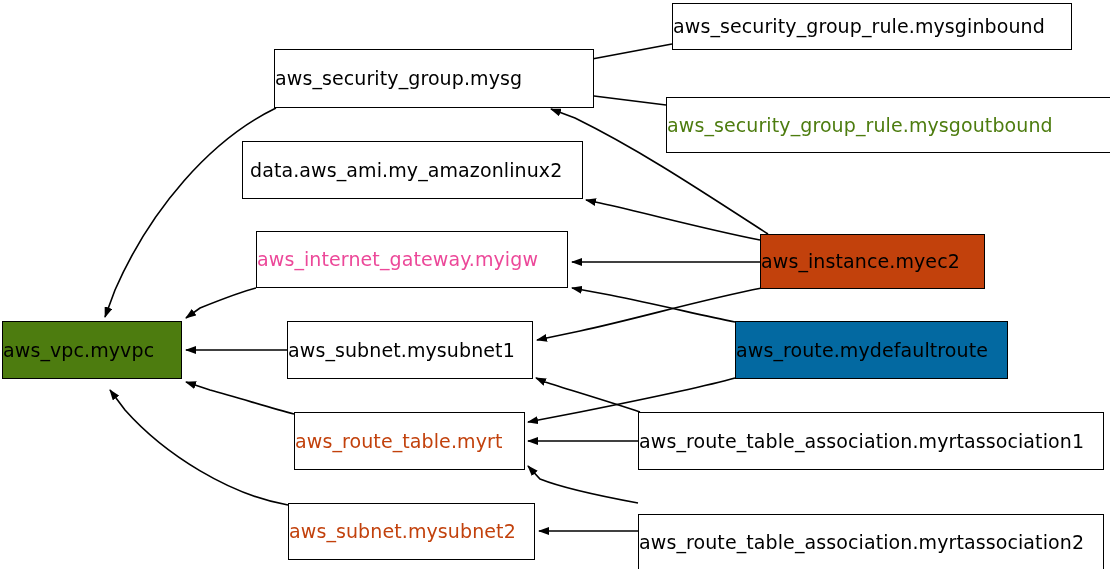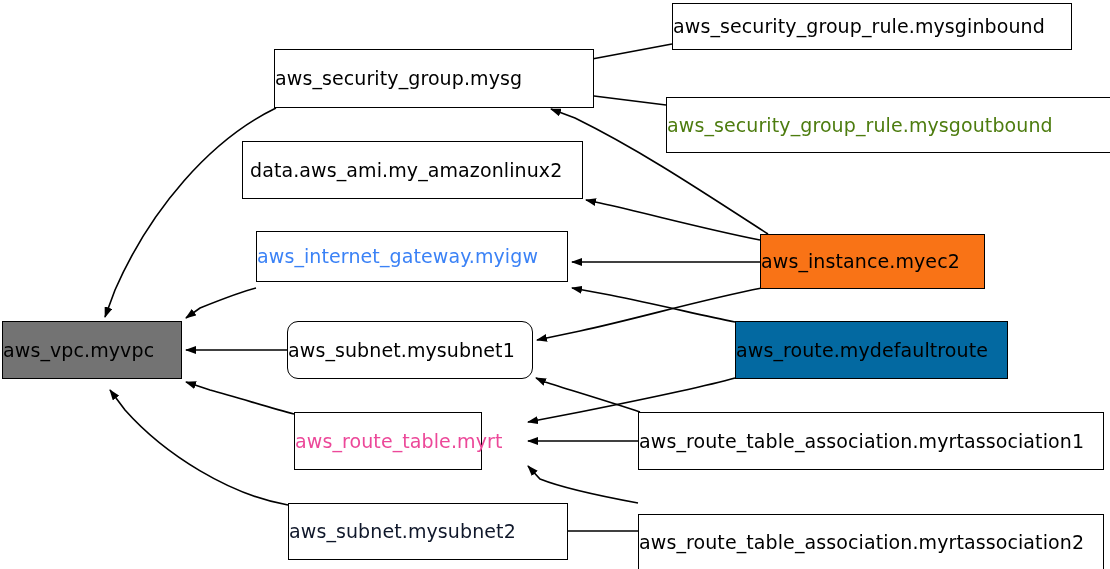--- a/index.html
+++ b/index.html
@@ -81,42 +81,42 @@
       </div>
       <div class="graph-node" style="left: 672px; top: 3px; width: 400px; height: 47px; border-color: rgb(0, 0, 0); background: rgb(255, 255, 255); color: rgb(0, 0, 0);">
         <span class="node-label">aws_security_group_rule.mysginbound</span>
       </div>
       <div class="graph-node" style="left: 666px; top: 97px; width: 459px; height: 56px; border-color: rgb(0, 0, 0); background: rgb(255, 255, 255); color: #4d7c0f;">
         <span class="node-label">aws_security_group_rule.mysgoutbound</span>
       </div>
       <div class="graph-node" style="left: 242px; top: 141px; width: 341px; height: 58px; border-color: rgb(0, 0, 0); background: rgb(255, 255, 255); color: rgb(0, 0, 0); padding-left: 7px;">
         <span class="node-label">data.aws_ami.my_amazonlinux2</span>
       </div>
-      <div class="graph-node" style="left: 256px; top: 231px; width: 312px; height: 51px; border-color: rgb(0, 0, 0); background: rgb(255, 255, 255); color: #3b82f6;">
+      <div class="graph-node" style="left: 256px; top: 231px; width: 312px; height: 57px; border-color: rgb(0, 0, 0); background: rgb(255, 255, 255); color: #ec4899;">
         <span class="node-label">aws_internet_gateway.myigw</span>
       </div>
-      <div class="graph-node" style="left: 760px; top: 234px; width: 225px; height: 55px; border-color: rgb(0, 0, 0); background: #f97316; color: rgb(0, 0, 0);">
+      <div class="graph-node" style="left: 760px; top: 234px; width: 225px; height: 55px; border-color: rgb(0, 0, 0); background: #c2410c; color: rgb(0, 0, 0);">
         <span class="node-label">aws_instance.myec2</span>
       </div>
-      <div class="graph-node" style="left: 2px; top: 321px; width: 180px; height: 58px; border-color: rgb(0, 0, 0); background: #737373; color: rgb(0, 0, 0);">
+      <div class="graph-node" style="left: 2px; top: 321px; width: 180px; height: 58px; border-color: rgb(0, 0, 0); background: #4d7c0f; color: rgb(0, 0, 0);">
         <span class="node-label">aws_vpc.myvpc</span>
       </div>
-      <div class="graph-node" style="left: 287px; top: 321px; width: 246px; height: 58px; border-color: rgb(0, 0, 0); background: rgb(255, 255, 255); color: rgb(0, 0, 0); border-radius: 11px;">
+      <div class="graph-node" style="left: 287px; top: 321px; width: 246px; height: 58px; border-color: rgb(0, 0, 0); background: rgb(255, 255, 255); color: rgb(0, 0, 0);">
         <span class="node-label">aws_subnet.mysubnet1</span>
       </div>
       <div class="graph-node" style="left: 735px; top: 321px; width: 273px; height: 58px; border-color: rgb(0, 0, 0); background: #0369a1; color: rgb(0, 0, 0);">
         <span class="node-label">aws_route.mydefaultroute</span>
       </div>
-      <div class="graph-node" style="left: 294px; top: 412px; width: 188px; height: 58px; border-color: rgb(0, 0, 0); background: rgb(255, 255, 255); color: #ec4899;">
+      <div class="graph-node" style="left: 294px; top: 412px; width: 231px; height: 58px; border-color: rgb(0, 0, 0); background: rgb(255, 255, 255); color: #c2410c;">
         <span class="node-label">aws_route_table.myrt</span>
       </div>
       <div class="graph-node" style="left: 638px; top: 412px; width: 466px; height: 58px; border-color: rgb(0, 0, 0); background: rgb(255, 255, 255); color: rgb(0, 0, 0);">
         <span class="node-label">aws_route_table_association.myrtassociation1</span>
       </div>
-      <div class="graph-node" style="left: 288px; top: 503px; width: 280px; height: 57px; border-color: rgb(0, 0, 0); background: rgb(255, 255, 255); color: #0f172a;">
+      <div class="graph-node" style="left: 288px; top: 503px; width: 247px; height: 57px; border-color: rgb(0, 0, 0); background: rgb(255, 255, 255); color: #c2410c;">
         <span class="node-label">aws_subnet.mysubnet2</span>
       </div>
       <div class="graph-node" style="left: 638px; top: 514px; width: 466px; height: 57px; border-color: rgb(0, 0, 0); background: rgb(255, 255, 255); color: rgb(0, 0, 0);">
         <span class="node-label">aws_route_table_association.myrtassociation2</span>
       </div>
     </div>
 
 </div>
 
 </body></html>

